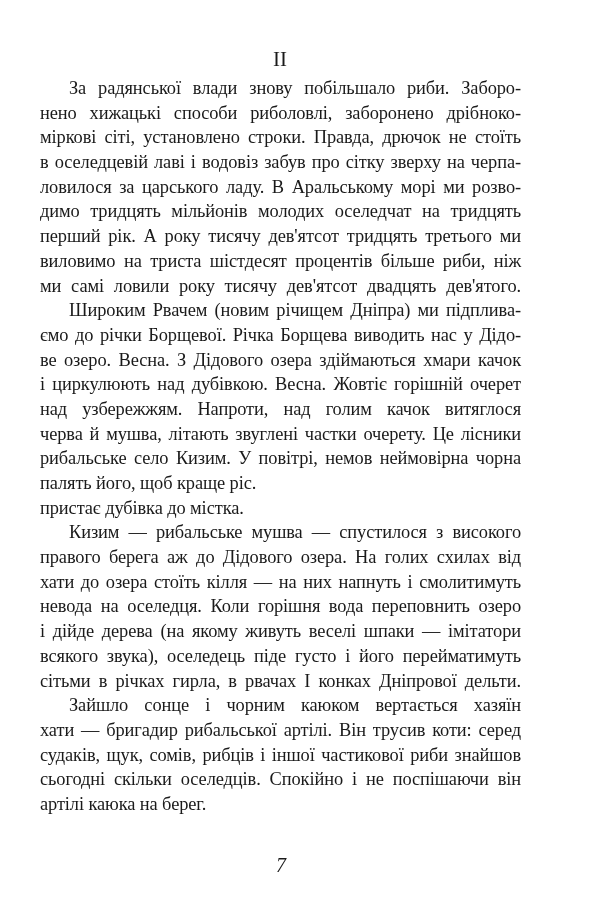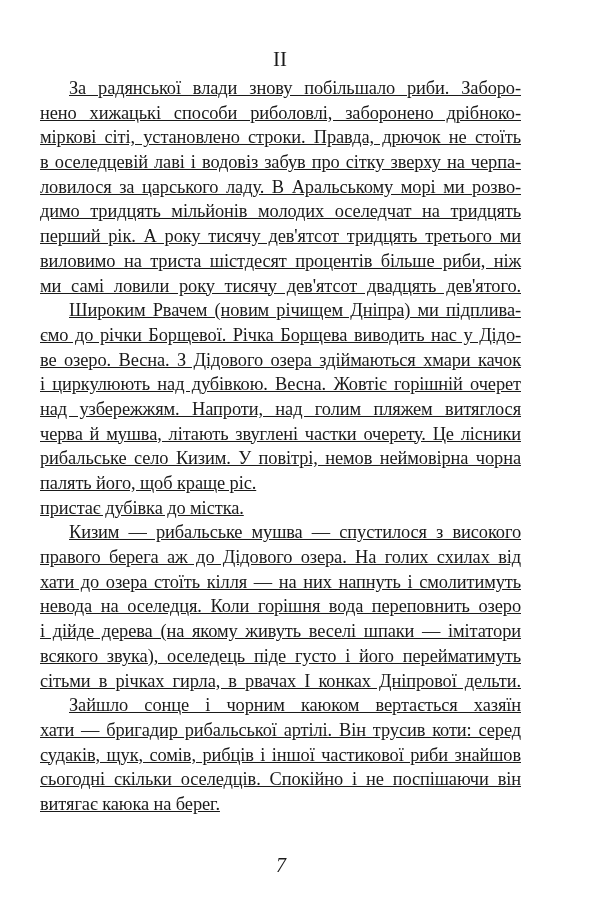--- a/index.html
+++ b/index.html
@@ -29,21 +29,20 @@
       width: 560px;
       text-align: center;
       font-size: 21px;
       line-height: 26px;
     }
     .body-text {
       position: absolute;
       top: 76px;
       left: 40px;
       width: 481px;
-      text-decoration: underline;
     }
     .line {
       display: block;
       height: 24.7px;
       line-height: 24.7px;
       font-size: 18.4px;
       white-space: nowrap;
       text-align: justify;
       text-align-last: justify;
       letter-spacing: -0.1px;
@@ -87,21 +86,21 @@
       <span class="line">перший рік. А року тисячу дев'ятсот тридцять третього ми</span>
       <span class="line">виловимо на триста шістдесят процентів більше риби, ніж</span>
       <span class="line">ми самі ловили року тисячу дев'ятсот двадцять дев'ятого.</span>
     </div>
 
     <div class="para">
       <span class="line indent">Широким Рвачем (новим річищем Дніпра) ми підплива-</span>
       <span class="line">ємо до річки Борщевої. Річка Борщева виводить нас у Дідо-</span>
       <span class="line">ве озеро. Весна. З Дідового озера здіймаються хмари качок</span>
       <span class="line">і циркулюють над дубівкою. Весна. Жовтіє горішній очерет</span>
-      <span class="line">над узбережжям. Напроти, над голим пляжем витяглося</span>
+      <span class="line">над узбережжям. Напроти, над голим качок витяглося</span>
       <span class="line">черва й мушва, літають звуглені частки очерету. Це лісники</span>
       <span class="line">рибальське село Кизим. У повітрі, немов неймовірна чорна</span>
       <span class="line last">палять його, щоб краще ріс.</span>
     </div>
 
     <div class="para">
       <span class="line last">пристає дубівка до містка.</span>
     </div>
 
     <div class="para">
@@ -112,18 +111,18 @@
       <span class="line">і дійде дерева (на якому живуть веселі шпаки — імітатори</span>
       <span class="line">всякого звука), оселедець піде густо і його перейматимуть</span>
       <span class="line">сітьми в річках гирла, в рвачах І конках Дніпрової дельти.</span>
     </div>
 
     <div class="para">
       <span class="line indent">Зайшло сонце і чорним каюком вертається хазяїн</span>
       <span class="line">хати — бригадир рибальської артілі. Він трусив коти: серед</span>
       <span class="line">судаків, щук, сомів, рибців і іншої частикової риби знайшов</span>
       <span class="line">сьогодні скільки оселедців. Спокійно і не поспішаючи він</span>
-      <span class="line last">витягає каюка на берег.</span>
+      <span class="line last">артілі каюка на берег.</span>
     </div>
   </div>
 
   <div class="page-number">7</div>
 </div>
 
 </body></html>

